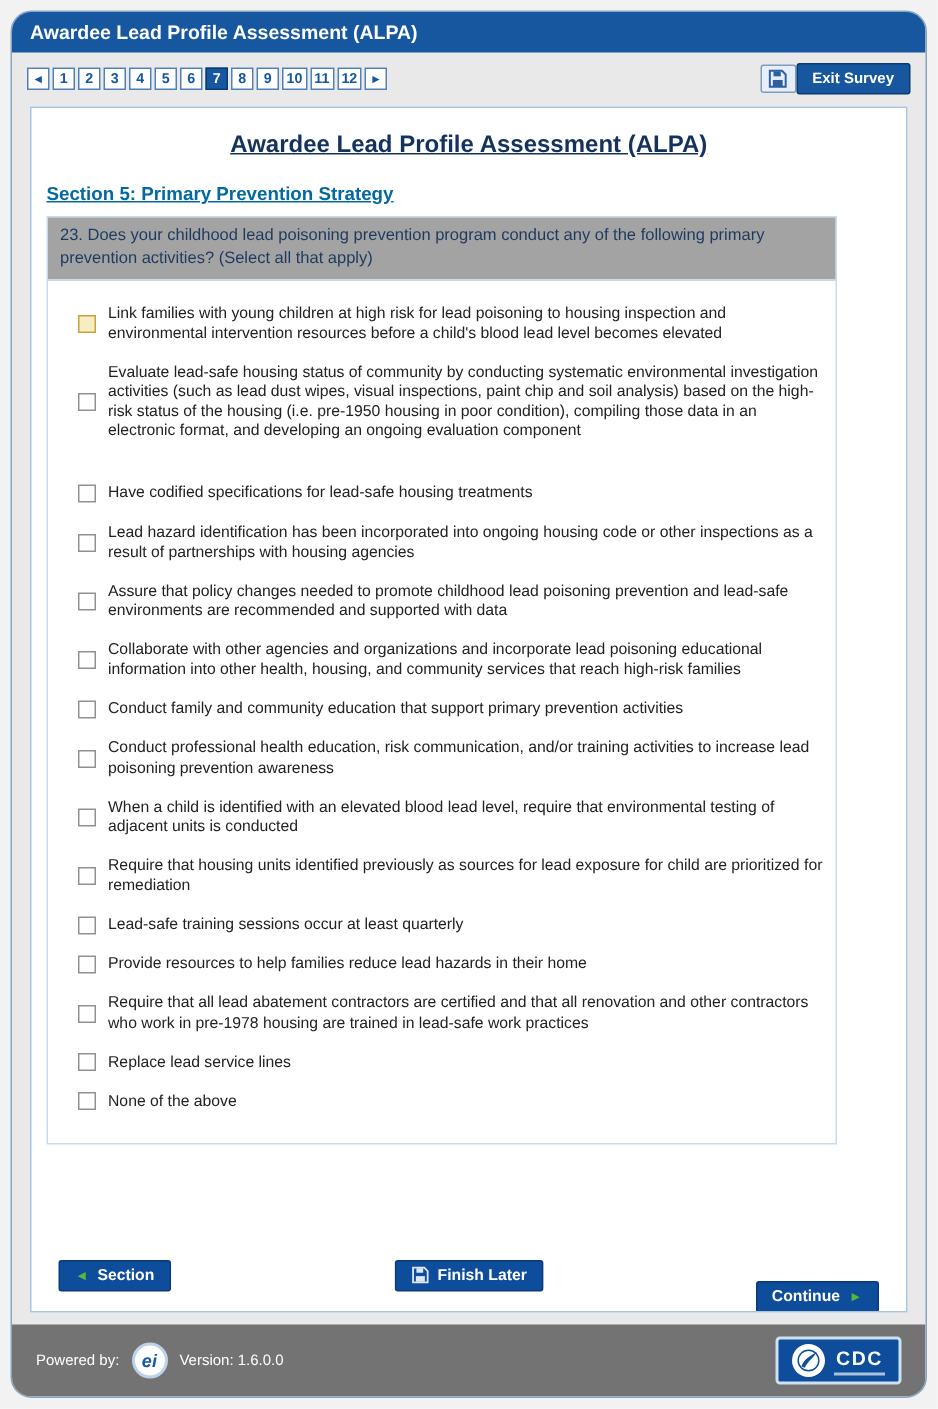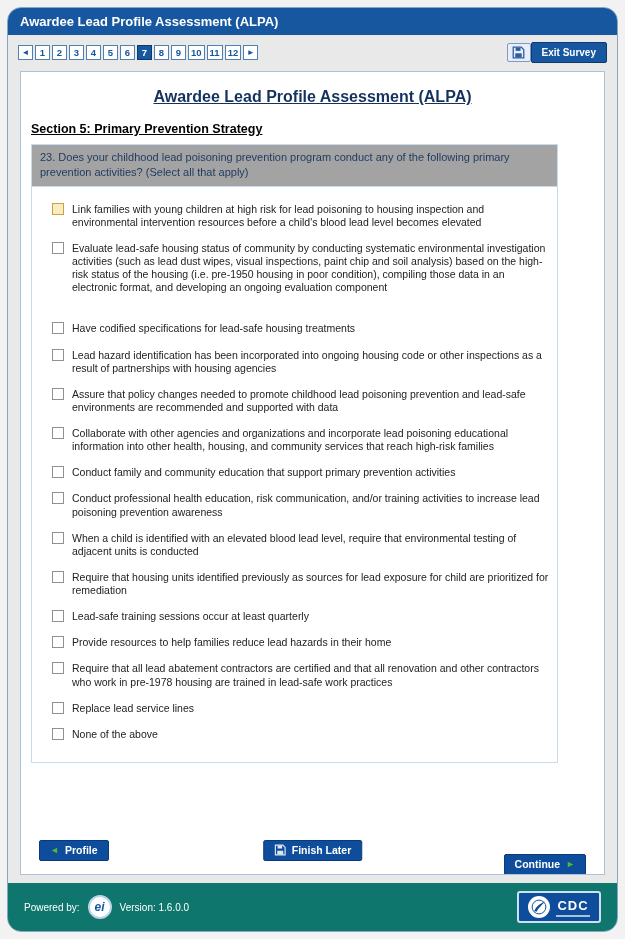--- a/index.html
+++ b/index.html
@@ -37,48 +37,48 @@
   .main-panel {
     flex:1 1 auto; margin:2px 12px 8px; background:#fff; border:1px solid #aac4dd;
     position:relative; padding-top:10px; overflow:hidden;
   }
   .doc-title {
     text-align:center; color:#14325e; font-weight:bold; font-size:16px;
     text-decoration:underline; margin:6px 0 16px;
   }
   .section-heading {
     margin:0 0 8px 10px; font-size:12.5px; font-weight:bold;
-    text-decoration:underline; color:#000000;
+    text-decoration:underline; color:#0369a1;
   }
   .question-box { margin:0 46px 0 10px; border:1px solid #c7dbee; background:#fff; }
   .question-header {
     background:#a3a3a3; padding:5px 8px 6px; font-size:11px; color:#1d3a5f; line-height:1.35;
     border-bottom:1px solid #c7dbee;
   }
   .options { padding:16px 6px 8px 20px; }
-  .option { display:flex; align-items:flex-start; gap:8px; margin-bottom:13px; font-size:10.5px; line-height:1.25; color:#222; }
+  .option { display:flex; align-items:center; gap:8px; margin-bottom:13px; font-size:10.5px; line-height:1.25; color:#222; }
   .option.extra-gap { margin-bottom:28px; }
   .checkbox { width:12px; height:12px; border:1px solid #919191; background:#fff; flex:0 0 auto; cursor:pointer; }
   .checkbox.focused { background:#f8edc0; border-color:#c9a23f; }
   .option-label { max-width:498px; }
   
   .nav-row { position:absolute; left:18px; right:18px; bottom:12px; height:22px; }
   .nav-btn {
     position:absolute; top:0; display:inline-flex; align-items:center; gap:6px;
     background:#0e4d9b; color:#fff; font-weight:bold; font-size:10.5px;
     padding:3px 10px 4px; border:1px solid #0a3a77; border-radius:2px; cursor:pointer; white-space:nowrap;
   }
   .nav-btn.prev { left:0; }
   .nav-btn.center { left:50%; transform:translateX(-50%); }
   .nav-btn.cont { right:0;margin-top:14px; }
   .green-arrow { color:#55b835; font-size:9px; line-height:1; }
   .nav-btn svg { width:12px; height:12px; color:#dfe8f2; }
   
   .footer {
-    flex:0 0 auto; height:48px; background:#0f766e; border-radius:0 0 4px 4px;
+    flex:0 0 auto; height:48px; background:#737373; border-radius:0 0 4px 4px;
     display:flex; align-items:center; padding:0 16px; gap:8px; color:#fff; font-size:10px;
   }
   .ei-logo {
     width:24px; height:24px; border-radius:50%; background:#fff; color:#1657a0;
     display:flex; align-items:center; justify-content:center; font-weight:bold; font-style:italic; font-size:12px;
     border:2px solid #bcd2ea;
   }
   .cdc-logo {
     margin-left:auto; display:flex; align-items:center; gap:6px;
     background:#0e4d9b; border:2px solid #cfe0f2; border-radius:3px; padding:3px 9px;text-align:center;
@@ -195,21 +195,21 @@
           <div class="option">
             <span class="checkbox"></span>
             <span class="option-label">None of the above</span>
           </div>
         </div>
     </div>
 
     <div class="nav-row">
       <div class="nav-btn prev">
         <span class="green-arrow">◄</span>
-        <span>Profile</span>
+        <span>Section</span>
       </div>
       <div class="nav-btn center">
         <span style="display:flex;">
           <svg viewBox="0 0 16 16">
               <path d="M1.5 1.5h10l3 3v10h-13z" fill="none" stroke="currentColor" stroke-width="1.6"></path>
               <rect x="4" y="9" width="8" height="5" fill="currentColor"></rect>
               <rect x="4.5" y="2" width="6" height="4" fill="currentColor"></rect>
             </svg>
         </span>
         <span>Finish Later</span>

